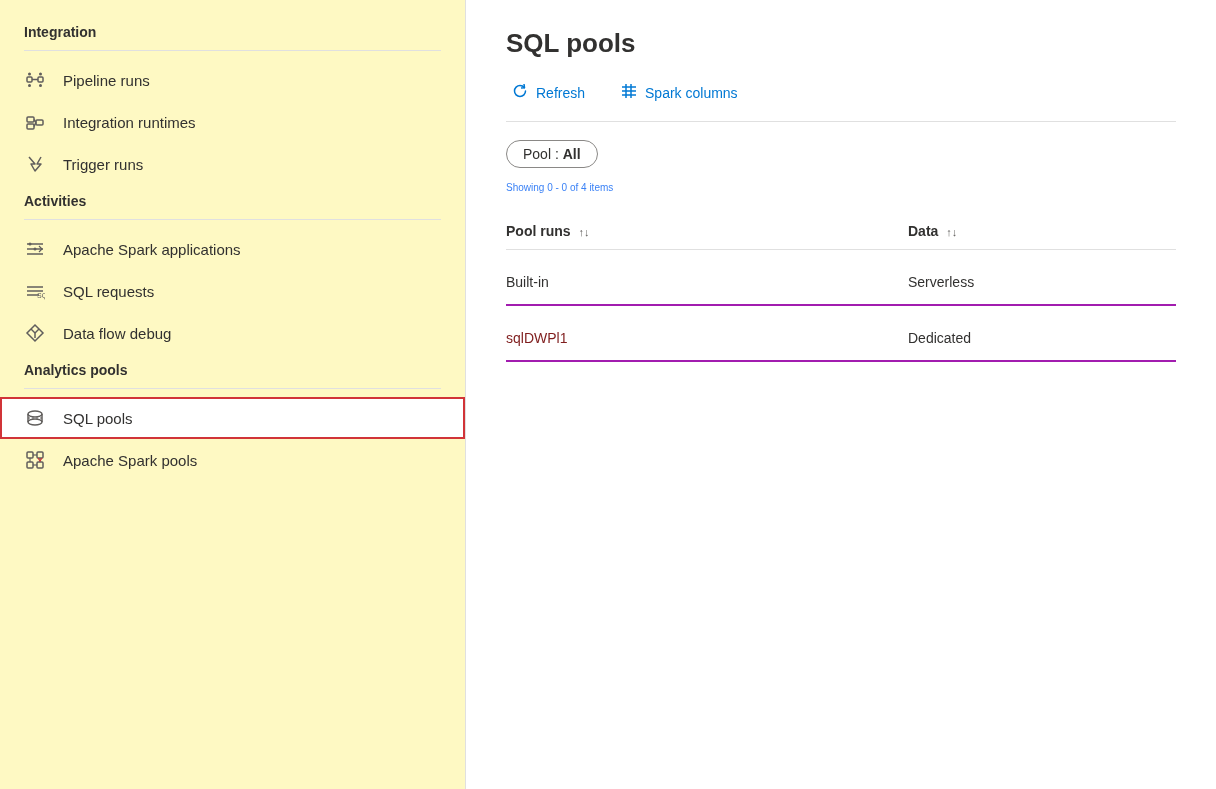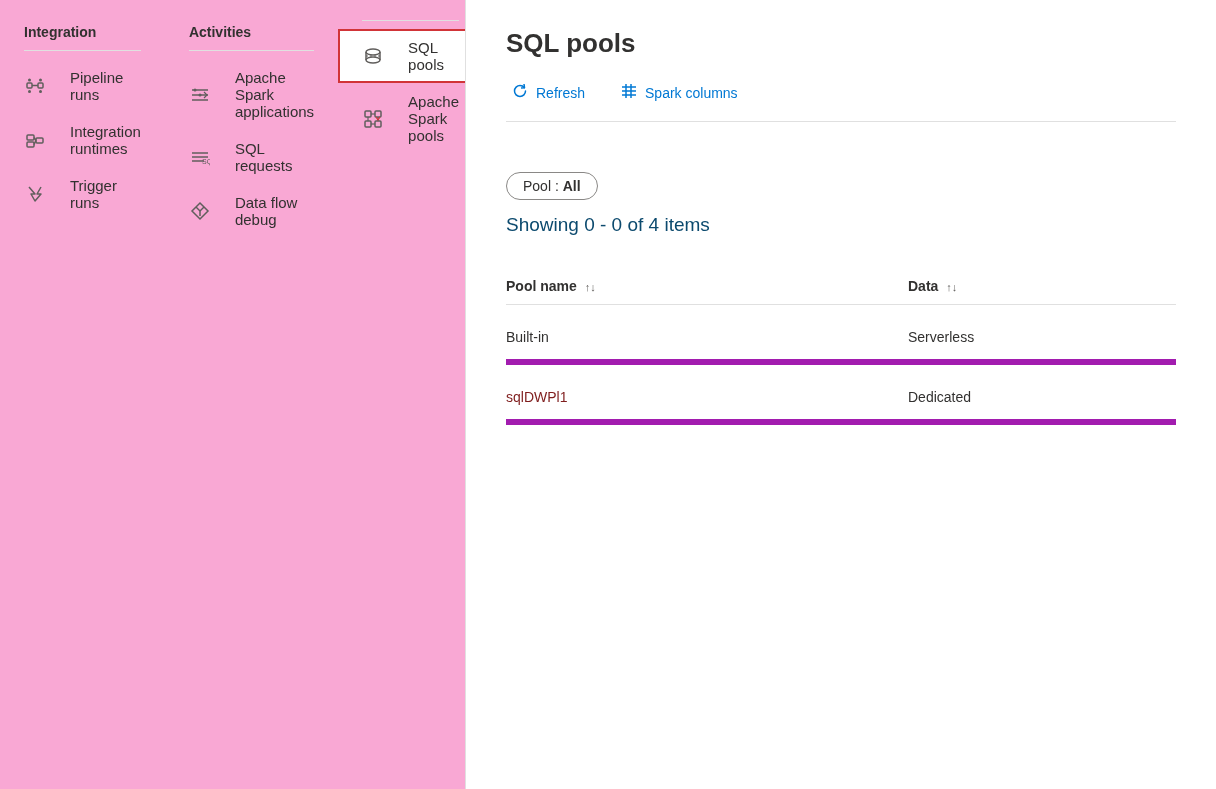--- a/index.html
+++ b/index.html
@@ -9,24 +9,24 @@
       background: #f3f2f1;
       display: flex;
       height: 789px;
       width: 1216px;
       overflow: hidden;
     }
 
     
     .sidebar {
       width: 466px;
-      background: #f9a8d4;
+      background: #fef9c3;
       border-right: 1px solid #e0e0e0;
       display: flex;
-      flex-direction: row;
+      flex-direction: column;
       padding: 16px 0;
       overflow-y: auto;
     }
 
     .sidebar-section-title {
       font-weight: 700;
       font-size: 14px;
       color: #323130;
       padding: 8px 24px 6px 24px;
     }
@@ -37,21 +37,21 @@
       margin: 4px 24px 8px 24px;
     }
 
     .sidebar-item {
       display: flex;
       align-items: center;
       padding: 10px 24px;
       cursor: pointer;
       color: #323130;
       font-size: 14px;
-      gap: 24px;
+      gap: 17px;
     }
 
     .sidebar-item.active {
       outline: 2px solid #d13438;
       outline-offset: -2px;
       background: #ffffff;
     }
 
     .sidebar-item .icon {
       width: 22px;
@@ -118,31 +118,30 @@
     .filter-pill {
       display: inline-flex;
       align-items: center;
       border: 1px solid #8a8886;
       border-radius: 16px;
       padding: 5px 16px;
       font-size: 14px;
       color: #323130;
       background: #ffffff;
       cursor: pointer;
-      margin-top: 32px;
     }
 
     .filter-pill strong {
       font-weight: 700;
     }
 
     .item-count {
-      font-size: 19px;
-      color: #0c4a6e;
-      margin-bottom: 32px;
+      font-size: 10px;
+      color: #3b82f6;
+      margin-bottom: 20px;
     }
 
     
     .data-table {
       width: 100%;
       border-collapse: collapse;
     }
 
     .data-table thead tr {
       border-bottom: 1px solid #e0e0e0;
@@ -159,21 +158,21 @@
     .data-table th .sort-arrows {
       font-size: 11px;
       color: #605e5c;
       margin-left: 4px;
     }
 
     .data-table td {
       padding: 24px 12px 14px 0;
       font-size: 14px;
       color: #323130;
-      border-bottom: 6px solid #a21caf;
+      border-bottom: 2px solid #a21caf;
     }
 
     .data-table td.link-cell {
       color: #7f1d1d;
       cursor: pointer;
     }
 
     .col-name { width: 60%; }
     .col-type { width: 40%; }
 
@@ -262,20 +261,21 @@
           <line x1="6" y1="6" x2="10" y2="10" stroke="#605e5c" stroke-width="1.5"></line>
           <line x1="10" y1="10" x2="14" y2="6" stroke="#605e5c" stroke-width="1.5"></line>
           <line x1="10" y1="10" x2="10" y2="15" stroke="#605e5c" stroke-width="1.5"></line>
         </svg>
       </span>
       <span class="item-label">Data flow debug</span>
     </div>
   </div>
 
   <div>
+    <div class="sidebar-section-title">Analytics pools</div>
     <hr class="sidebar-divider">
     <div class="sidebar-item active">
       <span class="icon">
         <svg class="svg-icon" viewBox="0 0 20 20" fill="none" xmlns="http://www.w3.org/2000/svg">
           <ellipse cx="10" cy="6" rx="7" ry="3" stroke="#605e5c" stroke-width="1.5" fill="none"></ellipse>
           <line x1="3" y1="6" x2="3" y2="14" stroke="#605e5c" stroke-width="1.5"></line>
           <line x1="17" y1="6" x2="17" y2="14" stroke="#605e5c" stroke-width="1.5"></line>
           <ellipse cx="10" cy="14" rx="7" ry="3" stroke="#605e5c" stroke-width="1.5" fill="none"></ellipse>
           <line x1="3" y1="10" x2="17" y2="10" stroke="#605e5c" stroke-width="1" stroke-dasharray="2,2"></line>
         </svg>
@@ -335,21 +335,21 @@
       <strong>All</strong>
     </button>
   </div>
 
   <div class="item-count">Showing 0 - 0 of 4 items</div>
 
   <table class="data-table">
     <thead>
       <tr>
         <th class="col-name">
-          <span>Pool name</span>
+          <span>Pool runs</span>
           <span class="sort-arrows">↑↓</span>
         </th>
         <th class="col-type">
           <span>Data</span>
           <span class="sort-arrows">↑↓</span>
         </th>
       </tr>
     </thead>
     <tbody id="table-body">
 

